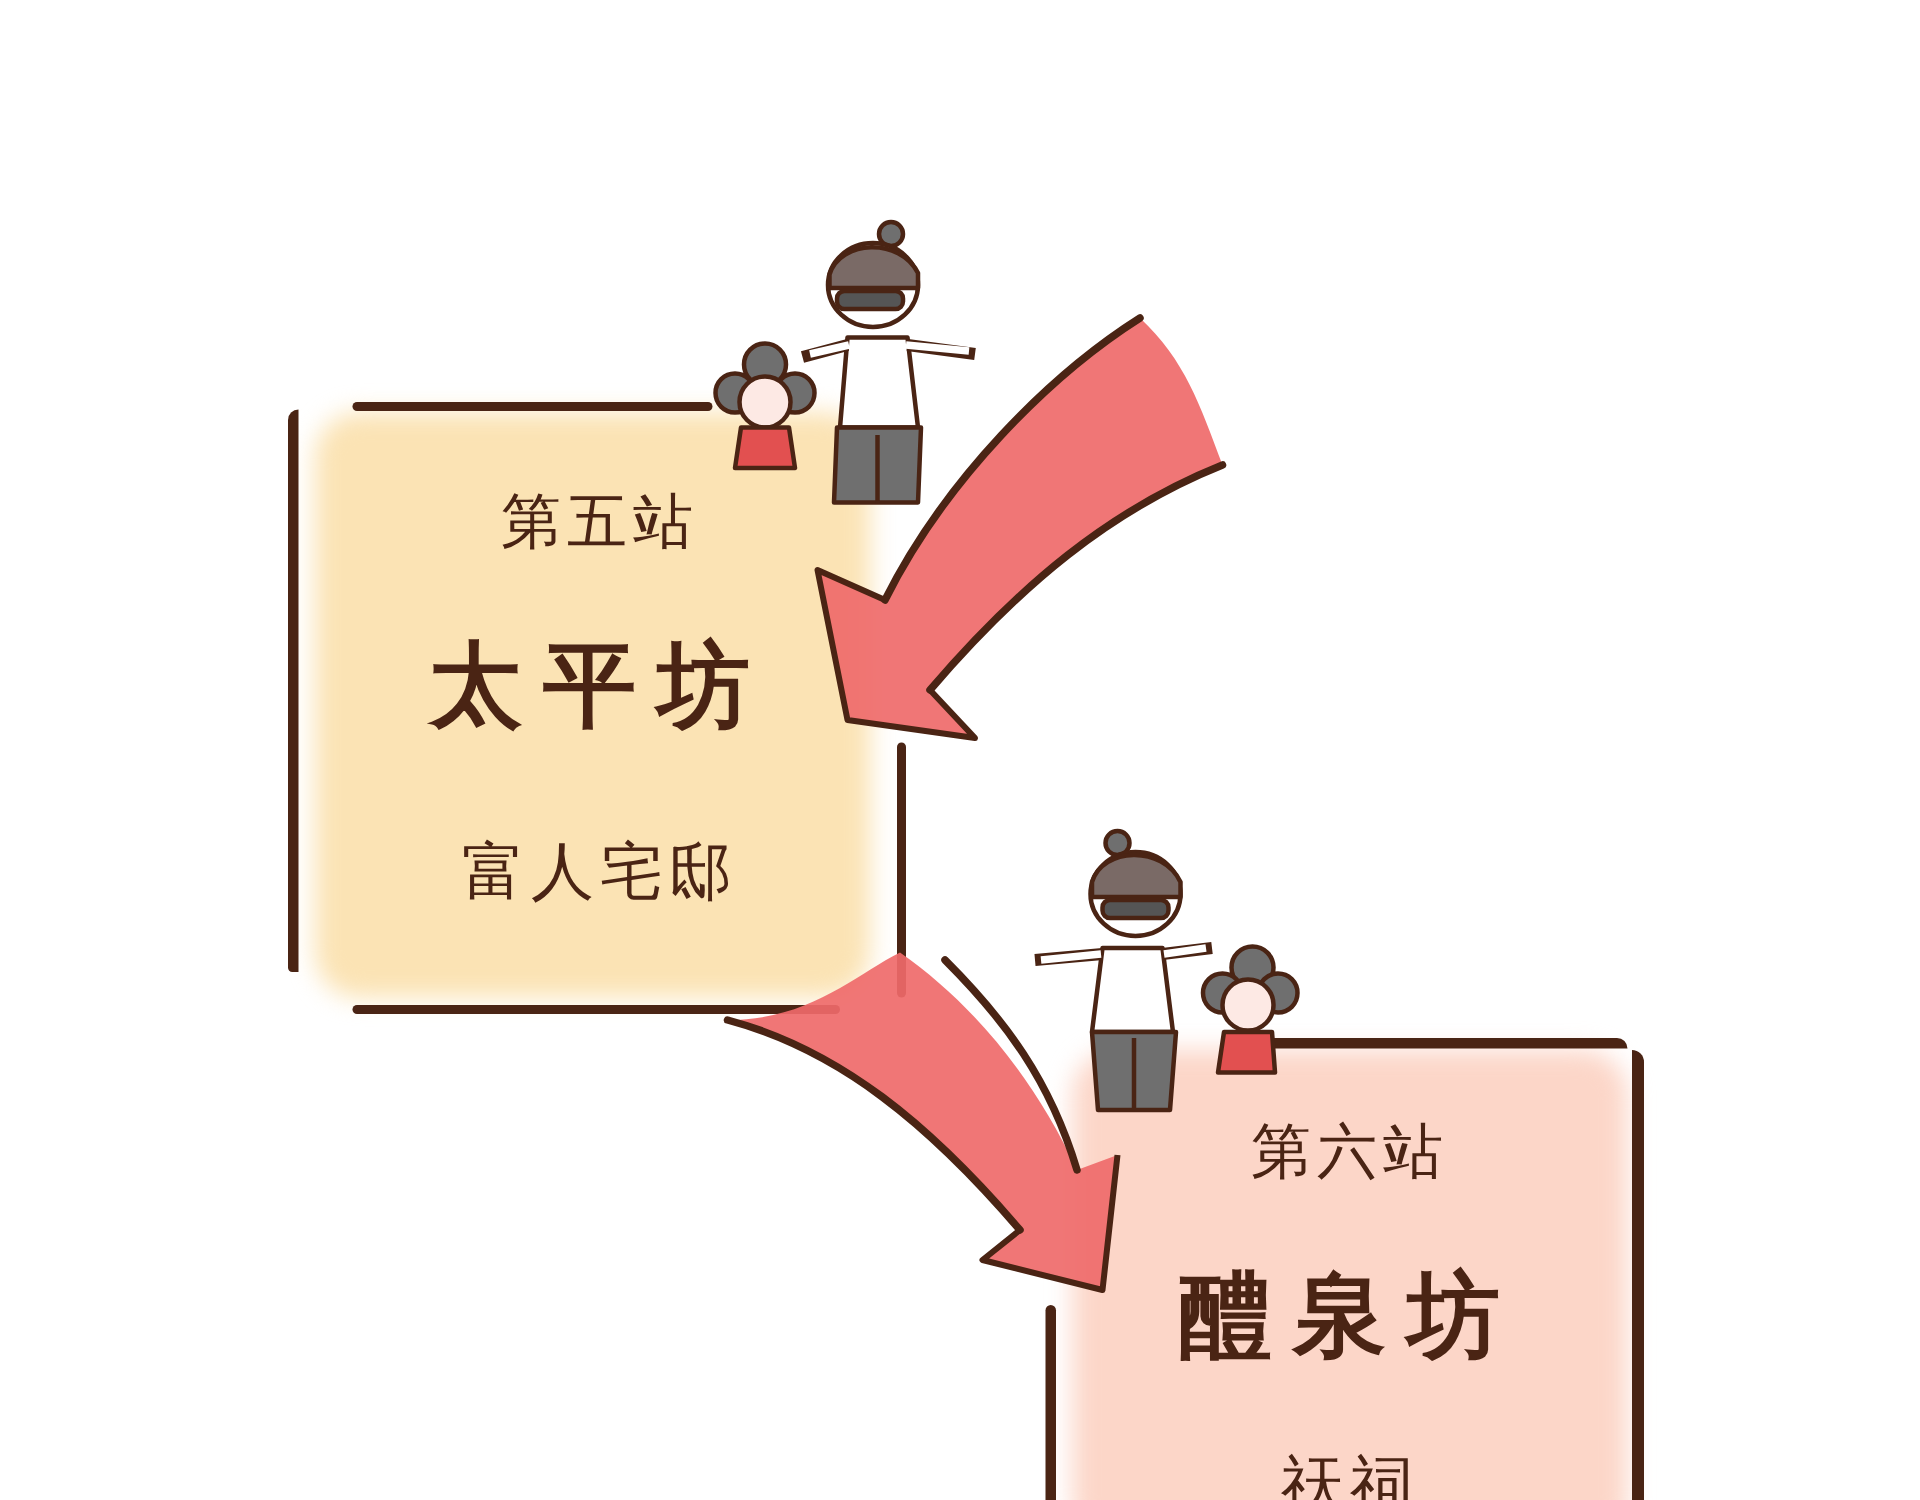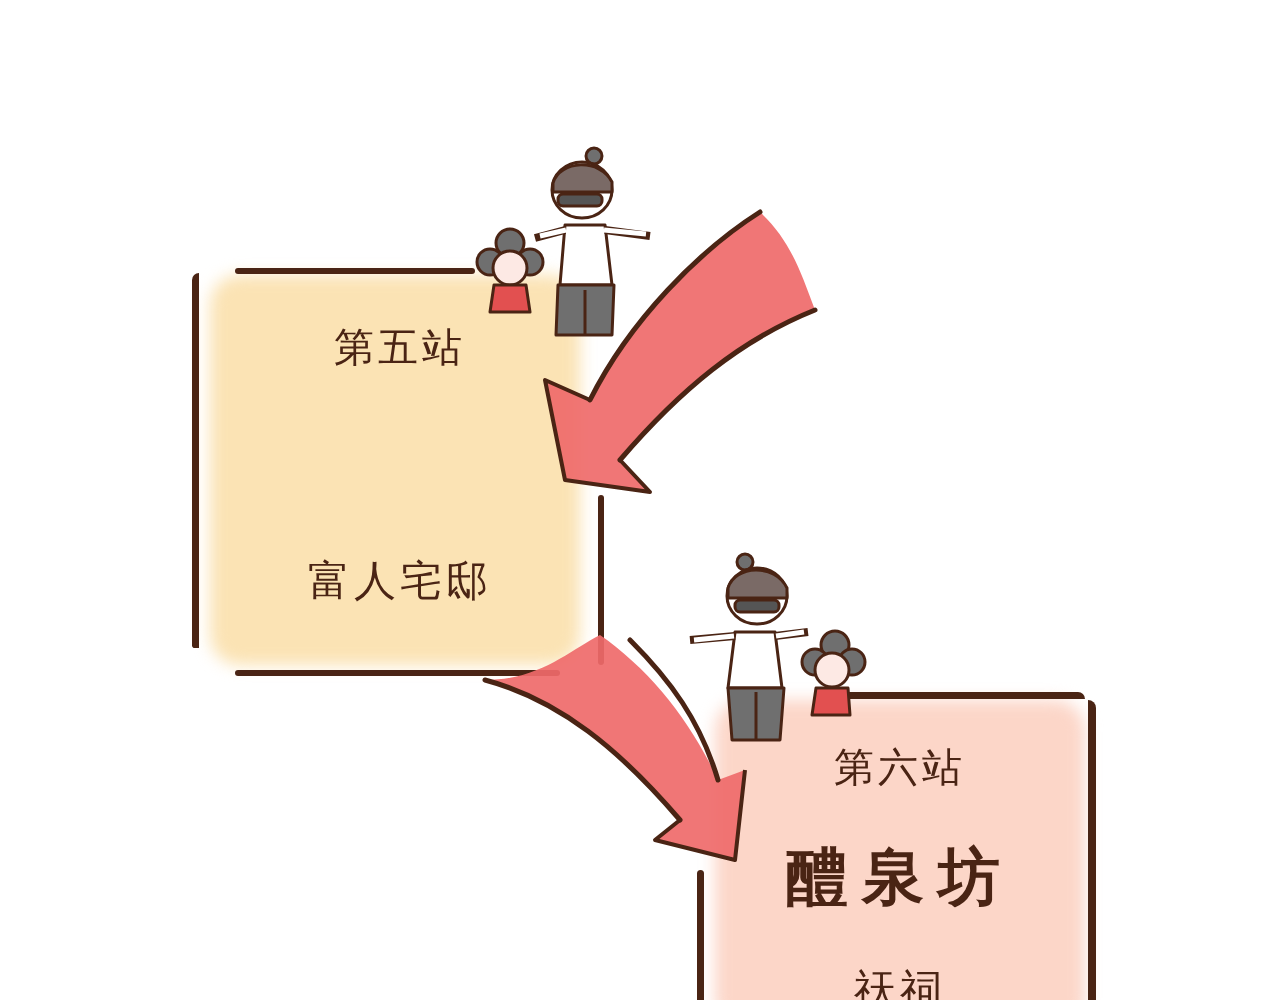--- a/index.html
+++ b/index.html
@@ -19,20 +19,21 @@
 
 <div class="abs" style="left:190px;top:265px;width:420px;height:420px;">
   <div class="panel-fill" style="left:20px;top:10px;width:370px;height:390px;background:#fbe3b4;"></div>
 
   <div class="stroke" style="left:45px;top:3px;width:240px;height:6px;"></div>
   <div class="stroke" style="left:2px;top:8px;width:7px;height:375px;border-radius:10px 0 0 4px;"></div>
   <div class="stroke" style="left:45px;top:405px;width:325px;height:6px;"></div>
   <div class="stroke" style="left:408px;top:230px;width:6px;height:170px;"></div>
 
   <div class="txt t-small" style="top:55px;">第五站</div>
+  <div class="txt t-big" style="top:150px;">太平坊</div>
   <div class="txt t-sub" style="top:288px;">富人宅邸</div>
 </div>
 
 <div class="abs" style="left:695px;top:690px;width:410px;height:320px;">
   <div class="panel-fill" style="left:20px;top:10px;width:370px;height:330px;background:#fcd6c8;"></div>
   <div class="stroke" style="left:150px;top:2px;width:240px;height:7px;border-radius:4px 20px 0 0;"></div>
   <div class="stroke" style="left:393px;top:10px;width:8px;height:320px;border-radius:0 20px 0 0;"></div>
   <div class="stroke" style="left:2px;top:180px;width:7px;height:140px;"></div>
 
   <div class="txt t-small" style="top:50px;">第六站</div>

